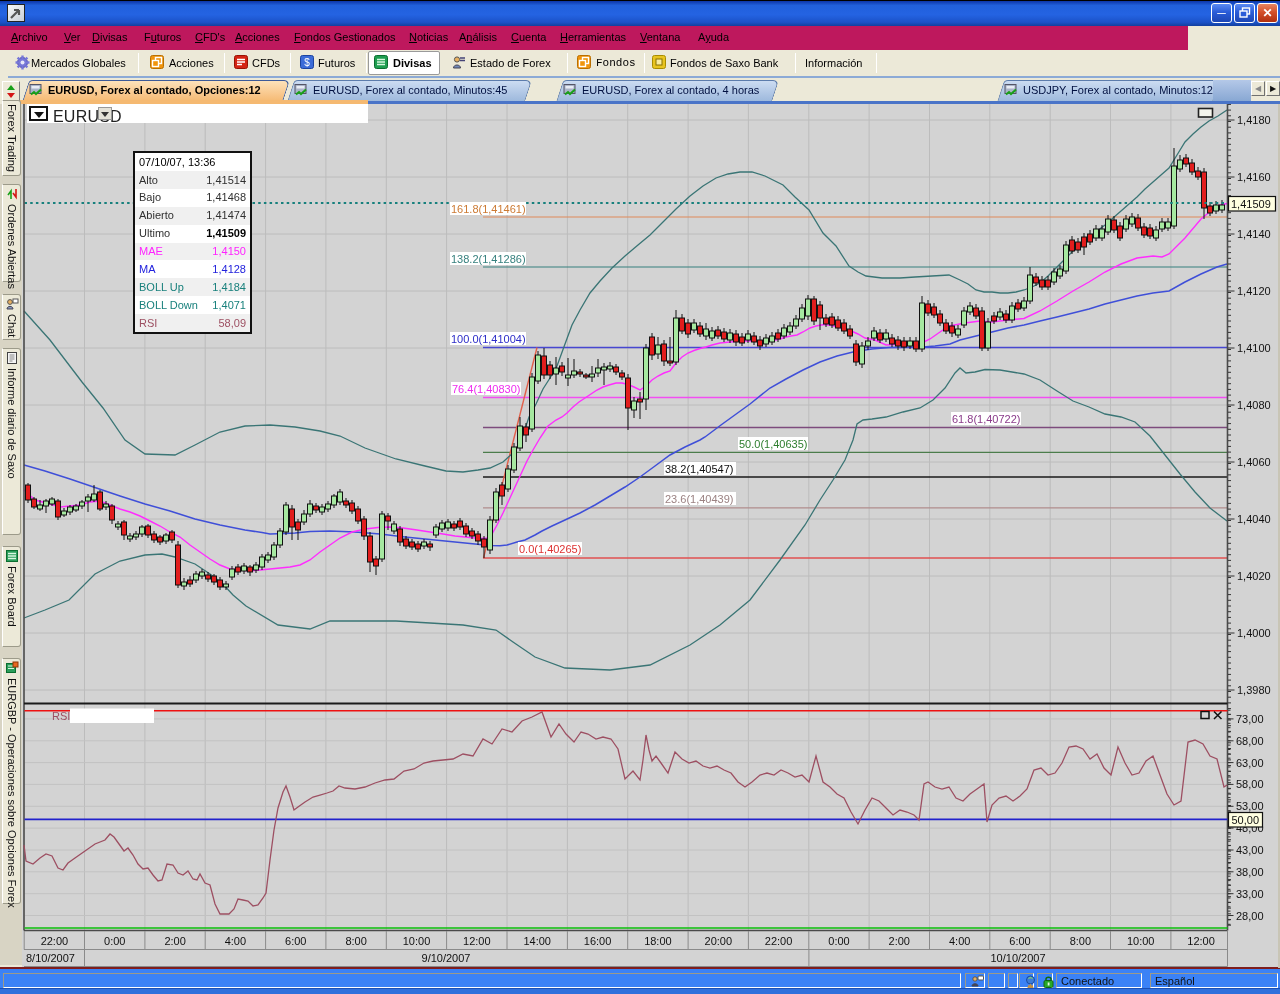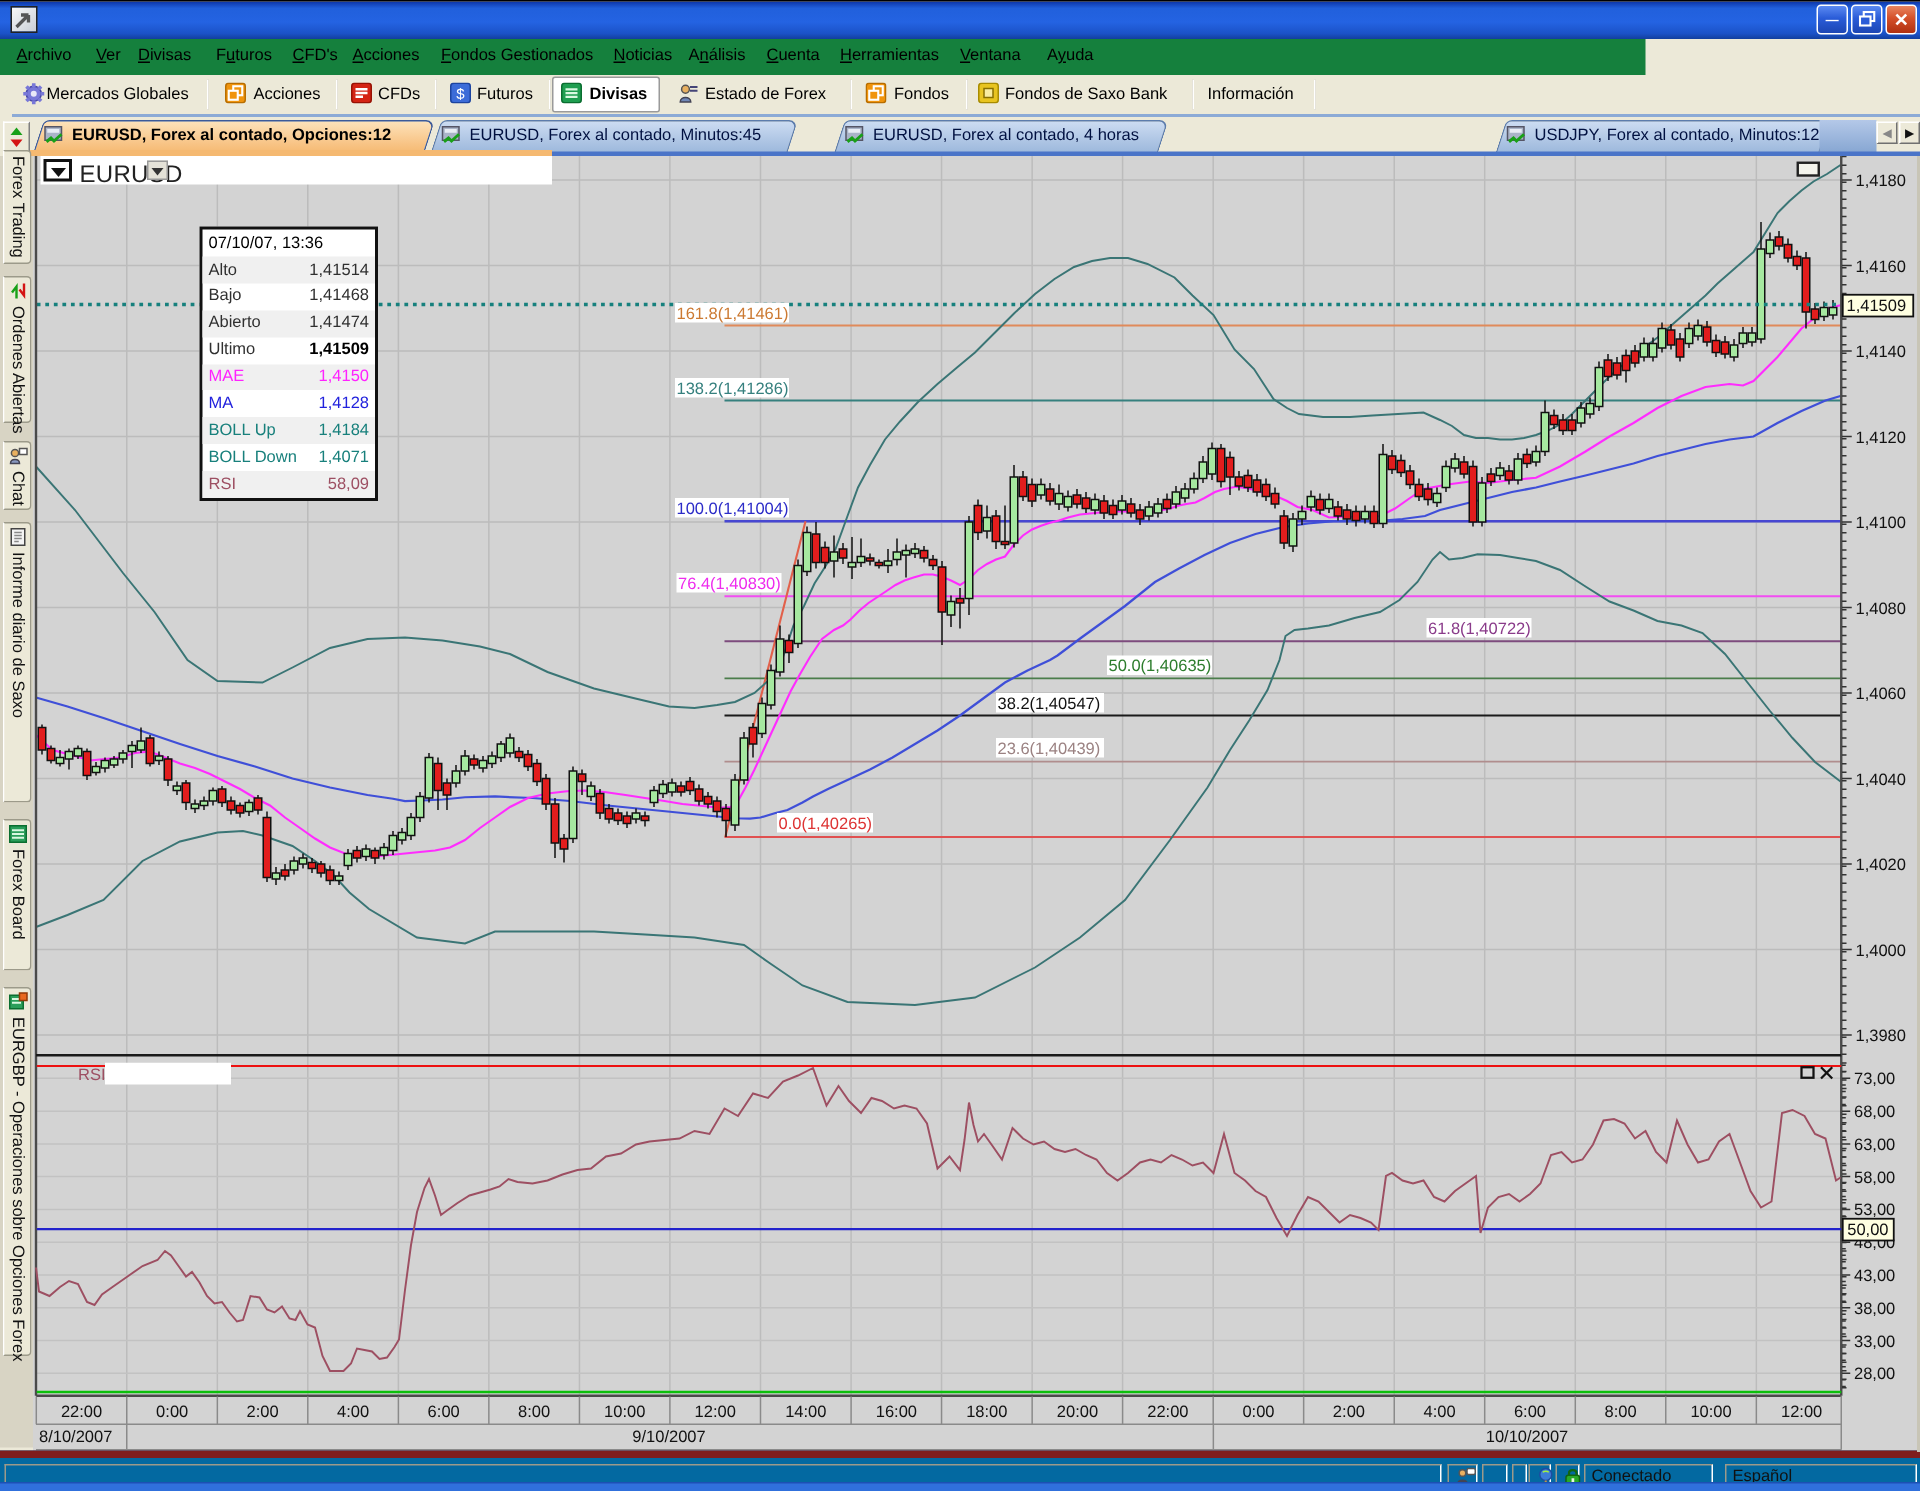--- a/index.html
+++ b/index.html
@@ -10,21 +10,21 @@
   border-top:1px solid #000; }
 .tbicon { left:7px; top:4px; width:18px; height:18px; background:linear-gradient(135deg,#f8f8f8,#c9ced6);
   border:1px solid #222; }
 .tbicon svg { display:block; }
 .tbtitle { left:33px; top:4px; color:#fff; font-size:14px; font-weight:bold; letter-spacing:0.2px;
   text-shadow:1px 1px 1px rgba(0,0,20,0.55);margin-top:24px; }
 .winbtn { top:3px; width:21px; height:20px; border-radius:3px; border:1px solid #fff;
   color:#fff; font-size:12px; text-align:center; line-height:18px; font-weight:bold; }
 .bmin,.bmax { background:linear-gradient(180deg,#5b8af2 0%,#2a5cd8 45%,#1c46b4 100%); }
 .bclose { background:linear-gradient(180deg,#e88560 0%,#d4502a 45%,#b03010 100%); }
-.menubar { left:0; top:26px; width:1097px; height:24px; background:#15803d; font-size:11px; color:#000; }
+.menubar { left:0; top:26px; width:1188px; height:24px; background:#be185d; font-size:11px; color:#000; }
 .menubar span.it { position:absolute; top:5px; }
 .toolbar { left:0; top:50px; width:1280px; height:26px; background:#ece9d8; font-size:11px; color:#000; }
 .toolbar .lbl { position:absolute; top:7px; }
 .toolbar .sep { position:absolute; top:3px; width:1px; height:20px; background:#a8a490; border-right:1px solid #fff; }
 .blueline { left:8px; top:76px; width:1272px; height:2px; background:#8caad6; }
 .tabrow { left:0; top:78px; width:1280px; height:26px; background:#ece9d8; }
 .tab { position:absolute; top:2px; height:22px; font-size:11px; white-space:nowrap; }
 .tabskew { position:absolute; top:0; left:0; width:100%; height:100%;
   transform:skewX(-18deg); transform-origin:bottom left; border-radius:4px 6px 0 0; }
 .tabtxt { position:absolute; top:4px; left:26px; }
@@ -43,22 +43,22 @@
 .combo { position:absolute; left:2px; top:2px; width:19px; height:15px; background:#fff; border:2px solid #111; }
 .combo:after { content:""; position:absolute; left:3px; top:4px; border:5px solid transparent; border-top:6px solid #111; }
 .ddtxt { position:absolute; left:26px; top:4px; font-size:16px; color:#222; letter-spacing:0.2px; }
 .dd2 { position:absolute; left:71px; top:3px; width:14px; height:13px; background:#e4e2d8; border:1px solid #999; }
 .dd2:after { content:""; position:absolute; left:2px; top:4px; border:4px solid transparent; border-top:5px solid #333; }
 .tooltip { left:133px; top:151px; width:119px; height:183px; background:#fff; border:2px solid #111;
   font-size:11px; color:#222; }
 .tooltip .hd { height:18px; padding:3px 0 0 4px; color:#000; }
 .tooltip .rw { height:17.9px; padding:2.5px 4px 0 4px; }
 .tooltip .rw .v { float:right; }
-.statusbar { left:0; top:967px; width:1280px; height:21px; background:#0369a1;
-  border-top:5px solid #7f1d1d; }
+.statusbar { left:0; top:967px; width:1280px; height:21px; background:#3b82f6;
+  border-top:2px solid #7f1d1d; }
 .scell { position:absolute; top:4px; height:15px; border:1px solid #9c9a8a;
   border-bottom-color:#fff; border-right-color:#fff; font-size:11px; padding:1px 4px; color:#111; }
 .bluebar { left:0; top:988px; width:1280px; height:6px; background:#3070dc; border-top:1px solid #1c50b4; }
 
 </style></head><body>
 <div id="root">
 <div class="abs titlebar"></div>
 <div class="abs tbicon">
       <svg width="16" height="16">
         <path d="M3 13 L11 5 M11 5 L11 10 M11 5 L6 5" stroke="#555" stroke-width="2.2" fill="none"></path>
@@ -121,21 +121,21 @@
           <circle cx="5" cy="4.5" r="2.6" fill="#e8b060" stroke="#555"></circle>
           <path d="M1.5 13 C1.5 9 8.5 9 8.5 13Z" fill="#7088b8" stroke="#445"></path>
           <path d="M8 3 L13 3 M8 5.5 L13 5.5" stroke="#447" stroke-width="1.3"></path>
         </svg></span>
 <span class="lbl" style="left:470px;">Estado de Forex</span>
 <span style="position:absolute;left:577px;top:5px"><svg width="14" height="14">
           <rect x="0.5" y="0.5" width="13" height="13" rx="2" fill="#f0940c" stroke="#b86e00"></rect>
           <rect x="5.5" y="2.5" width="6" height="6" fill="none" stroke="#fff" stroke-width="1.4"></rect>
           <rect x="2.5" y="5.5" width="6" height="6" fill="#f0940c" stroke="#fff" stroke-width="1.4"></rect>
         </svg></span>
-<span class="lbl" style="left:596px;">Fondos</span>
+<span class="lbl" style="left:596px;font-family:Liberation Mono, monospace;">Fondos</span>
 <span style="position:absolute;left:652px;top:5px"><svg width="14" height="14">
           <rect x="0.5" y="0.5" width="13" height="13" rx="2" fill="#e8c420" stroke="#a88c00"></rect>
           <rect x="4" y="4" width="6" height="6" fill="#f8eca0" stroke="#887000"></rect>
         </svg></span>
 <span class="lbl" style="left:670px;">Fondos de Saxo Bank</span>
 <span class="lbl" style="left:805px;">Información</span>
 <div class="sep" style="left:138px"></div>
 <div class="sep" style="left:224px"></div>
 <div class="sep" style="left:290px"></div>
 <div class="sep" style="left:366px"></div>

